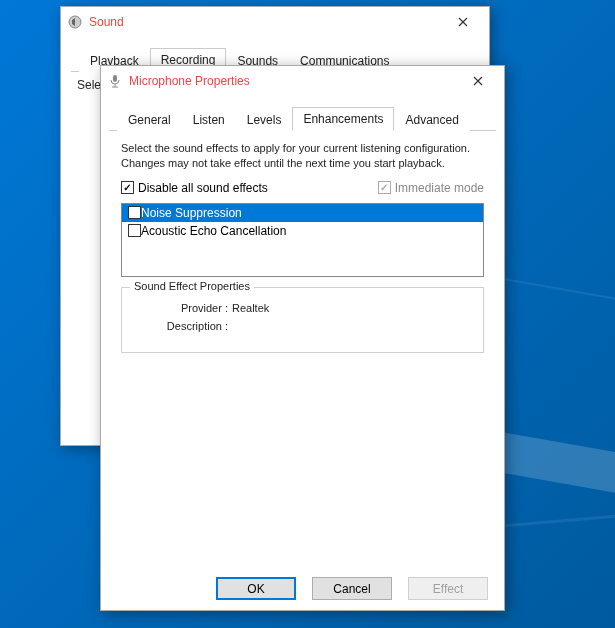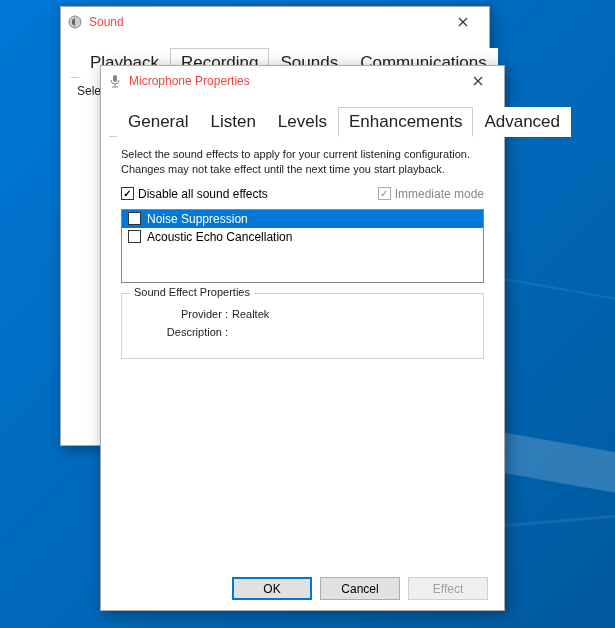--- a/index.html
+++ b/index.html
@@ -39,23 +39,24 @@
 .titlebar .title { flex:1; }
 .titlebar .close {
   width: 40px; height: 28px;
   display:flex; align-items:center; justify-content:center;
   font-size: 14px; color:#333; cursor:pointer;
 }
 
 .tabs {
   display:flex;
   padding: 4px 8px 0 8px;
-  font-size: 17px;
+  font-size: 12px;
   border-bottom: 1px solid #ccc;
   gap:0;
+  align-items:center;
 }
 .tab {
   padding: 4px 10px;
   border: 1px solid transparent;
   border-bottom: none;
   cursor:pointer;
   color:#222;
   position:relative;
   top:1px;
   background:#fff;
@@ -102,21 +103,20 @@
   margin: 0 12px 10px 12px;
   border:1px solid #828790;
   height:74px;
   background:#fff;
   font-size:12px;
   overflow:hidden;
 }
 .effects-list .item {
   display:flex; align-items:center;
   padding:2px 6px;
-  gap:6px;
 }
 .effects-list .item.selected { background:#0078d7; color:#fff; }
 .effects-list .item .check { border-color:#333; }
 .effects-list .item.selected .check { border-color:#333; background:#fff; }
 
 .fieldset {
   margin: 4px 12px;
   border:1px solid #d0d0d0;
   padding: 8px 10px 20px 10px;
   position:relative;
@@ -125,21 +125,21 @@
   position:absolute; top:-8px; left:8px;
   background:#fff; padding:0 4px;
   font-size:11px; color:#222;
 }
 .prop-row { display:flex; font-size:11px; margin:6px 0 0 20px; }
 .prop-label { width:80px; text-align:right; padding-right:4px; color:#222;}
 .prop-val { flex:1; color:#222; max-width:220px; }
 
 .button-bar {
   position:absolute; bottom:10px; left:0; right:0;
-  display:flex; justify-content:flex-end; gap:8px;
+  display:flex; justify-content:flex-end; gap:16px;
   padding: 0 16px;
 }
 .btn {
   min-width:80px; height:23px;
   font-size:12px;
   background:#e1e1e1;
   border:1px solid #adadad;
   cursor:pointer;
   display:flex; align-items:center; justify-content:center;
 }

